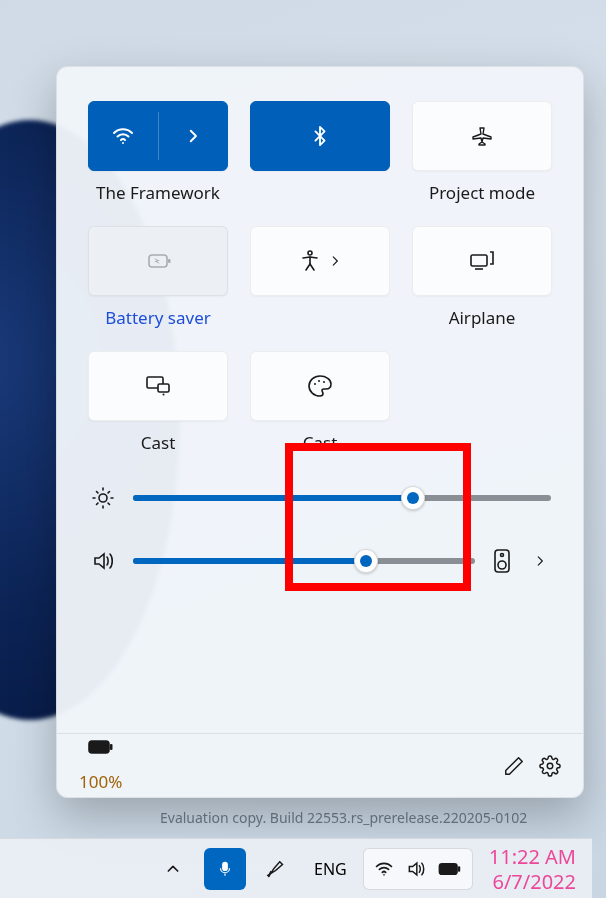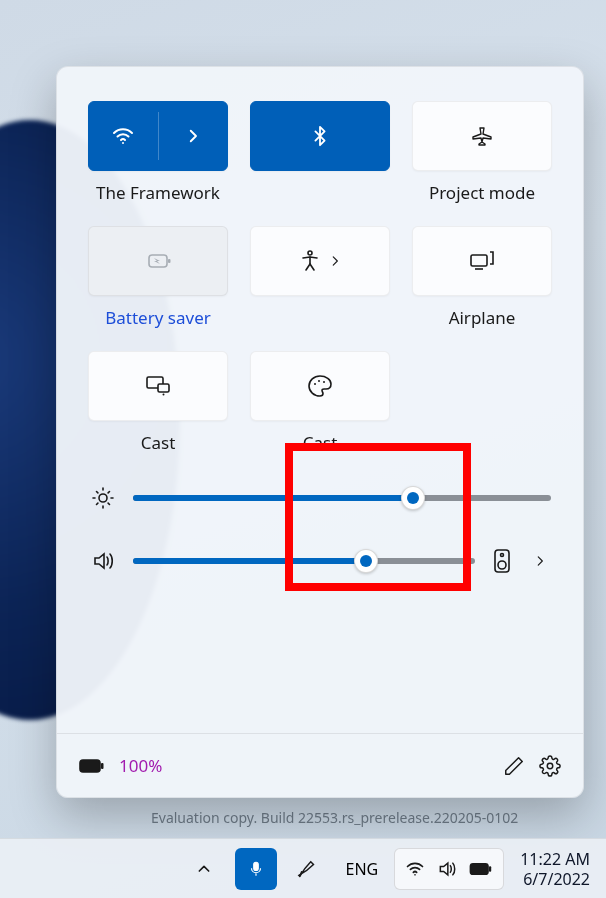--- a/index.html
+++ b/index.html
@@ -19,21 +19,21 @@
     left: -120px;
     top: 120px;
     width: 300px;
     height: 600px;
     background: radial-gradient(circle at 30% 40%, #1a3a7a 0%, #0c2456 60%, #071a45 100%);
     border-radius: 50%;
     filter: blur(2px);
   }
   .watermark {
     position: absolute;
-    left: 151px;
+    left: 160px;
     top: 808px;
     font-size: 14px;
     color: #6d7a87;
   }
 
   .panel {
     position: absolute;
     left: 56px;
     top: 66px;
     width: 528px;
@@ -163,26 +163,26 @@
 
   .panel-footer {
     margin-top: auto;
     height: 64px;
     border-top: 1px solid rgba(0,0,0,0.08);
     display: flex;
     align-items: center;
     padding: 0 22px;
     gap: 14px;
   }
-  .footer-left { display:flex; align-items:center; gap:14px; font-size:17px; color:#a21caf; }
+  .footer-left { display:flex; align-items:center; gap:14px; font-size:17px; color:#a16207;flex-direction:column; }
   .footer-spacer { flex:1; }
 
   .taskbar {
     position: absolute;
-    left: 0; right: 0; bottom: 0;
+    left: 0; right: 14px; bottom: 0;
     height: 60px;
     background: rgba(235,240,245,0.9);
     border-top: 1px solid rgba(0,0,0,0.08);
     display: flex;
     align-items: center;
     justify-content: flex-end;
     padding: 0 10px;
     gap: 10px;
   }
   .tb-group {
@@ -194,21 +194,21 @@
     gap: 12px;
   }
   .tb-group.boxed { border:1px solid rgba(0,0,0,0.12); background:#f6f8fb; }
   .tb-btn {
     width: 42px; height: 42px;
     display:flex;align-items:center;justify-content:center;
     border-radius:6px;
     cursor:pointer;
   }
   .tb-btn.mic-active { background:#0067c0; color:#fff; }
-  .tb-clock { display:flex; flex-direction:column; align-items:flex-end; font-size:16px; color:#0f172a; padding:0 6px; line-height:1.25; }
+  .tb-clock { display:flex; flex-direction:column; align-items:flex-end; font-size:20px; color:#ec4899; padding:0 6px; line-height:1.25; }
   svg { display:block; }
 </style>
 </head>
 <body>
 
 <div class="wallpaper">
   <div class="wallpaper-blob"></div>
 </div>
 
 <div class="watermark">Evaluation copy. Build 22553.rs_prerelease.220205-0102</div>

